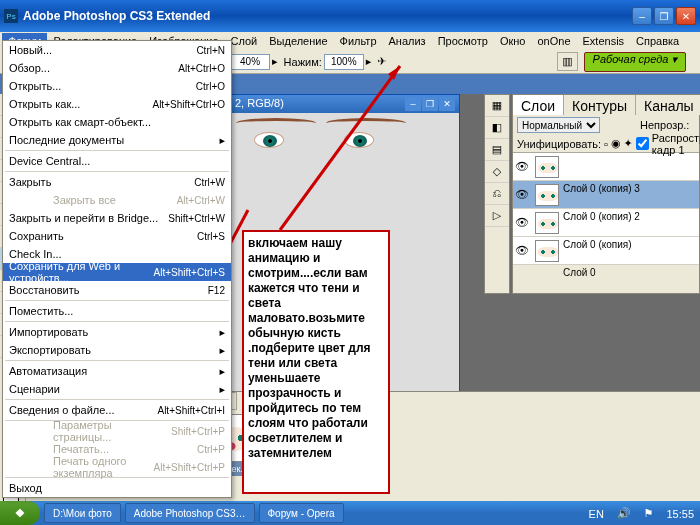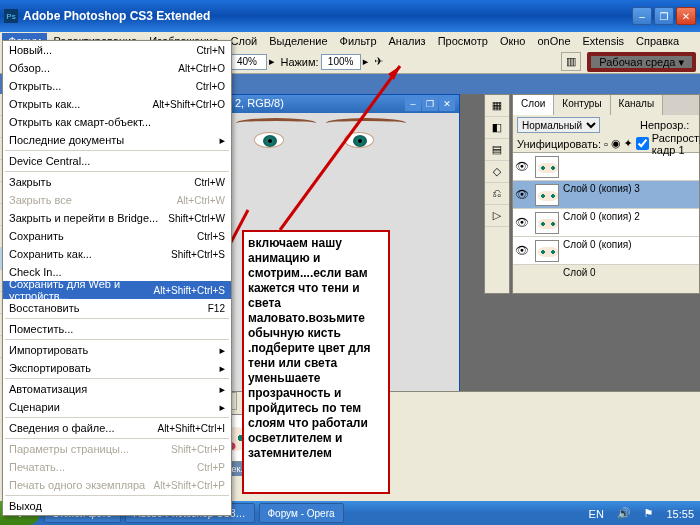--- a/index.html
+++ b/index.html
@@ -5,25 +5,25 @@
 * { margin:0; padding:0; box-sizing:border-box; font-family:Tahoma,Arial,sans-serif; font-size:11px; }
 body { width:700px; height:525px; background:#4a7abc; overflow:hidden; position:relative; }
 .titlebar { height:32px; background:linear-gradient(#1e6ed8,#0a4db0 50%,#2a7de0); display:flex; align-items:center; padding:0 4px; color:#fff; }
 .titlebar .ps-ico { width:14px; height:14px; background:#0a3a6a; margin-right:5px; font-size:8px; display:flex; align-items:center; justify-content:center; color:#5ac8fa; }
 .titlebar .ttl { flex:1; font-weight:bold; font-size:12px; }
 .titlebar .wbtn { width:20px; height:18px; margin-left:2px; background:linear-gradient(#5b9de8,#3a7dcf); border:1px solid #2a5a9a; border-radius:2px; display:flex; align-items:center; justify-content:center; color:#fff; font-size:10px; }
 .wbtn.close { background:linear-gradient(#f08060,#d84020); border-color:#a03010; }
 .menubar { height:18px; background:#ece9d8; display:flex; align-items:center; padding:0 2px; }
 .menubar span { padding:2px 6px; cursor:default; }
 .menubar span.act { background:#316ac5; color:#fff; }
-.optbar { height:24px; background:#ece9d8; border-bottom:1px solid #aca899; display:flex; align-items:center; gap:6px; padding:0 4px; position:relative;justify-content:space-between; }
+.optbar { height:24px; background:#ece9d8; border-bottom:1px solid #aca899; display:flex; align-items:center; gap:6px; padding:0 14px; position:relative;justify-content:space-between; }
 .optbar .sp { flex:1; }
 .optbar .fld { display:flex; align-items:center; gap:2px; }
 .optbar .fld input { width:40px; height:16px; border:1px solid #7f9db9; font-size:10px; text-align:center; }
-.optbar .bbtn { height:20px; padding:0 8px; background:#737373; border:4px solid #7f1d1d; border-radius:2px; }
+.optbar .bbtn { height:20px; padding:0 8px; background:#84cc16; border:1px solid #7f1d1d; border-radius:2px;font-style:italic; }
 .workspace { position:absolute; top:94px; left:0; right:0; bottom:24px; background:#6b6b6b; }
 .tool-col { position:absolute; left:0; top:0; width:26px; bottom:0; background:#ece9d8; border-right:1px solid #aca899; display:flex; flex-direction:column; }
 .tool-col .t { height:22px; border-bottom:1px solid #d4d0c8; display:flex; align-items:center; justify-content:center; font-size:12px; color:#333; }
 .tool-col .t.sel { background:#bcd6ea; }
 .tool-col .swatch { position:absolute; bottom:4px; left:3px; }
 .swatch .fg { width:16px; height:16px; background:#fff; border:1px solid #000; position:absolute; }
 .swatch .bg { width:16px; height:16px; background:#d00; border:1px solid #000; position:absolute; left:6px; top:6px; }
 .doc-win { position:absolute; left:230px; top:0; width:230px; height:300px; background:#fff; border:1px solid #0a4db0; }
 .doc-win .dtb { height:18px; background:linear-gradient(#4a8ad8,#2a6ab8); color:#fff; font-size:10px; padding:2px 4px; display:flex; }
 .doc-win .dtb .sp { flex:1; }
@@ -32,28 +32,28 @@
 .eye { position:absolute; width:80px; height:40px; }
 .eye.l { left:5px; top:5px; }
 .eye.r { left:95px; top:5px; }
 .eye .brow { position:absolute; top:0; width:100%; height:10px; border-top:3px solid #8a5030; border-radius:50% 50% 0 0; }
 .eye .orb { position:absolute; top:14px; left:18px; width:30px; height:16px; background:#fff; border-radius:50%; border:1px solid #c8a080; }
 .eye .iris { position:absolute; top:2px; left:8px; width:14px; height:12px; background:radial-gradient(circle,#1a8a7a,#0a4a4a); border-radius:50%; }
 .eye .pup { position:absolute; top:4px; left:5px; width:4px; height:4px; background:#000; border-radius:50%; }
 .menu-drop { position:absolute; left:2px; top:40px; width:230px; background:#fff; border:1px solid #8a867a; box-shadow:2px 2px 4px rgba(0,0,0,.3); z-index:100; }
 .menu-drop .mi { height:18px; display:flex; align-items:center; padding:0 6px; }
 .menu-drop .mi.hl { background:#316ac5; color:#fff; }
-.menu-drop .mi.dis { color:#aca899; }
+.menu-drop .mi.dis { color:#aca899;margin-left:44px; }
 .menu-drop .mi .sp { flex:1; }
 .menu-drop .mi .sc { font-size:10px; }
 .menu-drop hr { border:0; border-top:1px solid #d4d0c8; margin:1px 2px; }
 .panel { position:absolute; background:#ece9d8; border:1px solid #8a867a; }
 .pn-layers { right:0; top:0; width:188px; height:200px; }
 .pn-tabs { height:20px; display:flex; background:#d4d0c8; }
-.pn-tabs span { padding:3px 8px; font-size:10px; background:#ece9d8; border-right:1px solid #aca899; }
+.pn-tabs span { padding:3px 8px; font-size:14px; background:#ece9d8; border-right:1px solid #aca899; }
 .pn-tabs span.a { background:#fff; }
 .pn-hdr { height:20px; display:flex; align-items:center; padding:0 4px; gap:20px; font-size:10px; }
 .pn-hdr select { font-size:10px; height:16px; border:1px solid #7f9db9; }
 .pn-hdr input { width:36px; height:14px; border:1px solid #7f9db9; font-size:10px; }
 .pn-locks { height:18px; display:flex; align-items:center; padding:0 4px; gap:3px; font-size:9px; border-bottom:1px solid #aca899; }
 .lyr { height:28px; display:flex; align-items:center; border-bottom:1px solid #d4d0c8; background:#fff; }
 .lyr.sel { background:#8cb0d8; }
 .lyr .eye-i { width:18px; text-align:center; }
 .lyr .thm { width:24px; height:22px; background:#fff; border:1px solid #888; margin:0 4px; position:relative; overflow:hidden; }
 .lyr .thm::after { content:""; position:absolute; top:6px; left:2px; width:20px; height:10px; background:radial-gradient(circle at 25% 50%,#0a7a6a 2px,transparent 2px),radial-gradient(circle at 75% 50%,#0a7a6a 2px,transparent 2px),#f8e8d8; border-radius:40%; }
@@ -311,25 +311,20 @@
       <span>Закрыть и перейти в Bridge...</span>
       <span class="sp"></span>
       <span class="sc">Shift+Ctrl+W</span>
     </div>
     <div class="mi">
       <span>Сохранить</span>
       <span class="sp"></span>
       <span class="sc">Ctrl+S</span>
     </div>
     <div class="mi">
-      <span>Сохранить как...</span>
-      <span class="sp"></span>
-      <span class="sc">Shift+Ctrl+S</span>
-    </div>
-    <div class="mi">
       <span>Check In...</span>
       <span class="sp"></span>
     </div>
     <div class="mi hl">
       <span>Сохранить для Web и устройств...</span>
       <span class="sp"></span>
       <span class="sc">Alt+Shift+Ctrl+S</span>
     </div>
     <div class="mi">
       <span>Восстановить</span>

